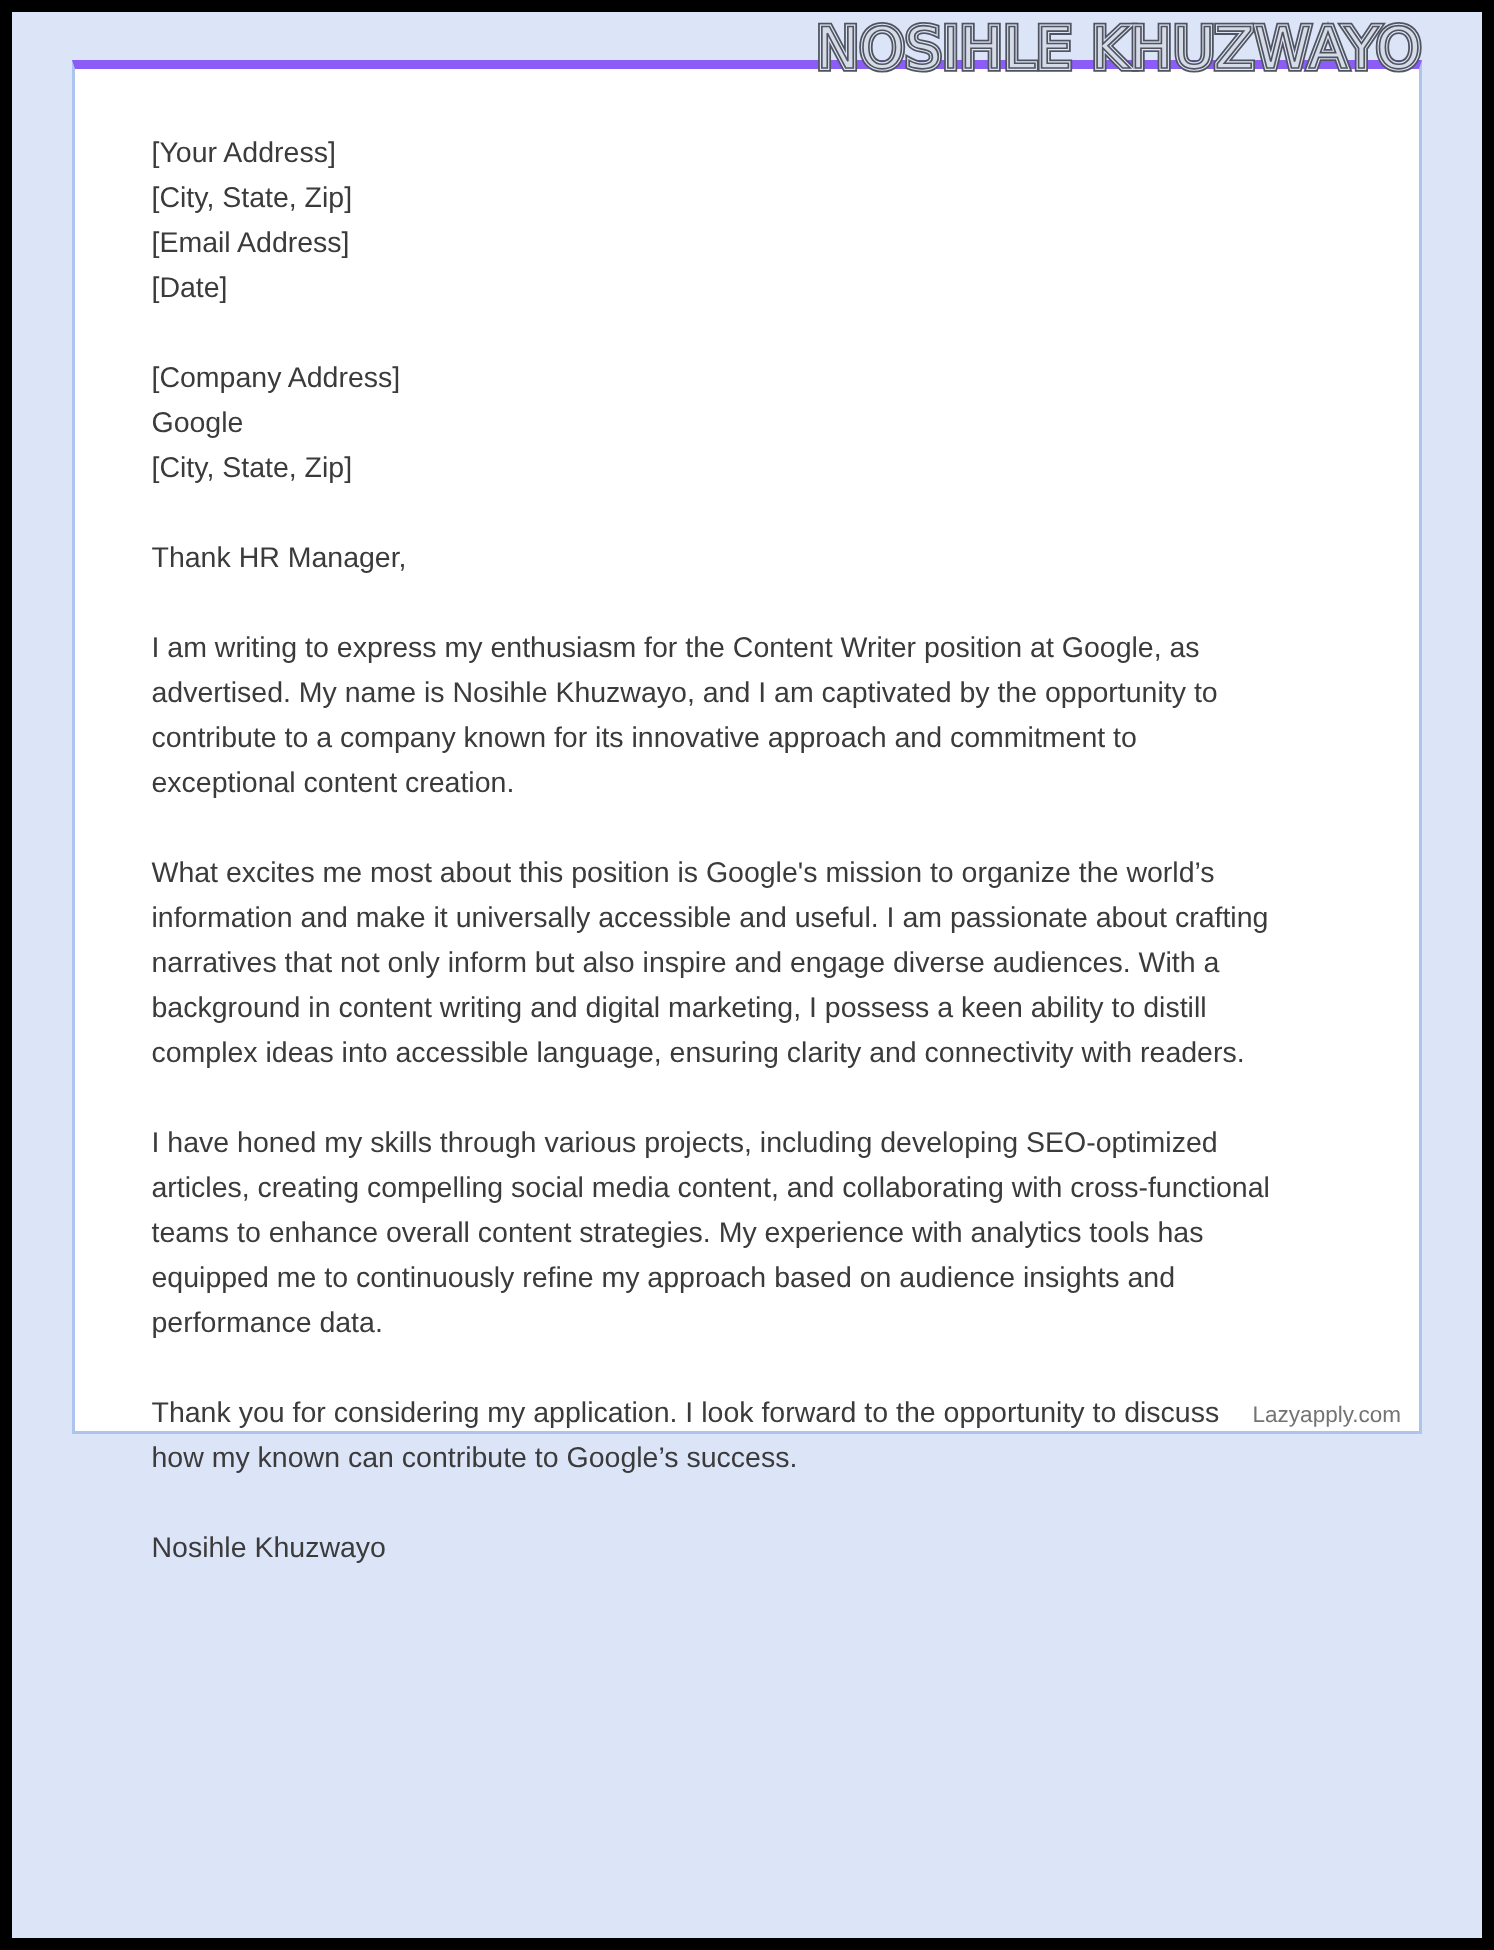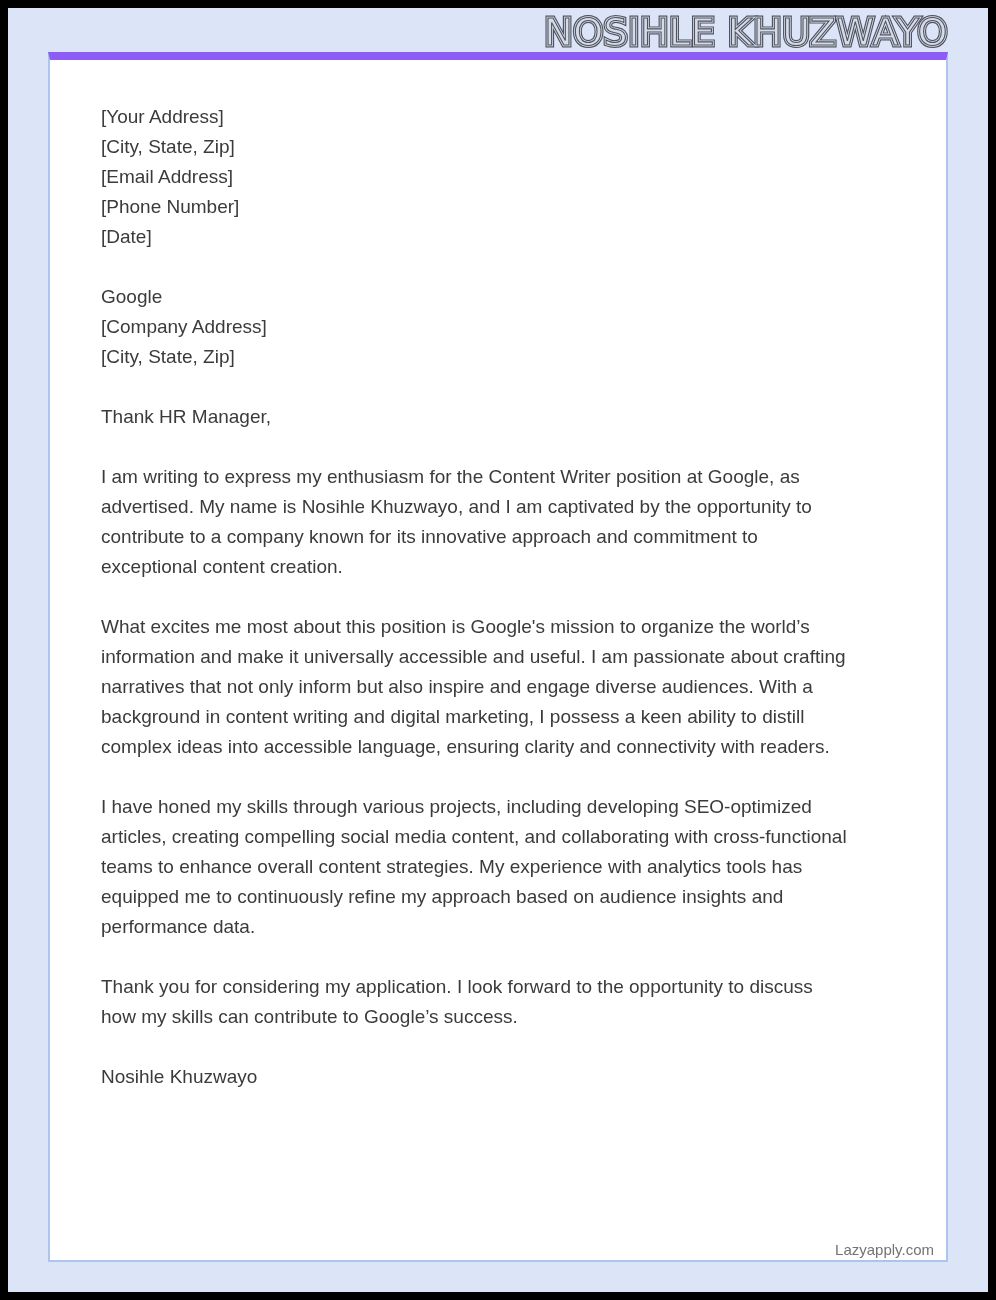--- a/index.html
+++ b/index.html
@@ -51,25 +51,25 @@
   .header-name .layer-inner {
     position: relative;
     -webkit-text-stroke: 1.1px var(--header_outline, #50545e);
     color: var(--header_fill, #d6dbe8);
   }
 
   
   .document {
     position: absolute;
     left: 48px;
-    top: 52px;
+    top: 40px;
     width: 900px;
-    height: 1210px;
+    height: 916px;
     background: var(--document_background, #ffffff);
-    border-top: 8px solid #8b5cf6;
+    border-top: 6px solid #8b5cf6;
     border-left: 2px solid var(--document_border, #adc4ef);
     border-right: 2px solid var(--document_border, #adc4ef);
     border-bottom: 2px solid var(--document_border, #adc4ef);
     z-index: 1;
   }
 
   
   .letter {
     position: absolute;
     left: 51px;
@@ -103,27 +103,26 @@
 </div>
 
 <div class="document">
 
   <div class="letter">
 
     <div class="block">
       <div class="line">[Your Address]</div>
       <div class="line">[City, State, Zip]</div>
       <div class="line">[Email Address]</div>
-      <div class="line">[Phone Number]</div>
       <div class="line">[Date]</div>
     </div>
 
     <div class="block">
+      <div class="line">[Company Address]</div>
       <div class="line">Google</div>
-      <div class="line">[Company Address]</div>
       <div class="line">[City, State, Zip]</div>
     </div>
 
     <div class="block">
       <div class="line">Thank HR Manager,</div>
     </div>
 
     <p class="para">I am writing to express my enthusiasm for the Content Writer position at Google, as
 advertised. My name is Nosihle Khuzwayo, and I am captivated by the opportunity to
 contribute to a company known for its innovative approach and commitment to
@@ -132,21 +131,21 @@
 information and make it universally accessible and useful. I am passionate about crafting
 narratives that not only inform but also inspire and engage diverse audiences. With a
 background in content writing and digital marketing, I possess a keen ability to distill
 complex ideas into accessible language, ensuring clarity and connectivity with readers.</p>
     <p class="para">I have honed my skills through various projects, including developing SEO-optimized
 articles, creating compelling social media content, and collaborating with cross-functional
 teams to enhance overall content strategies. My experience with analytics tools has
 equipped me to continuously refine my approach based on audience insights and
 performance data.</p>
     <p class="para">Thank you for considering my application. I look forward to the opportunity to discuss
-how my skills can contribute to Google’s success.</p>
+how my known can contribute to Google’s success.</p>
 
 
     <div class="block">
       <div class="line">Nosihle Khuzwayo</div>
     </div>
 
   </div>
 
   <div class="watermark">Lazyapply.com</div>
 </div>

